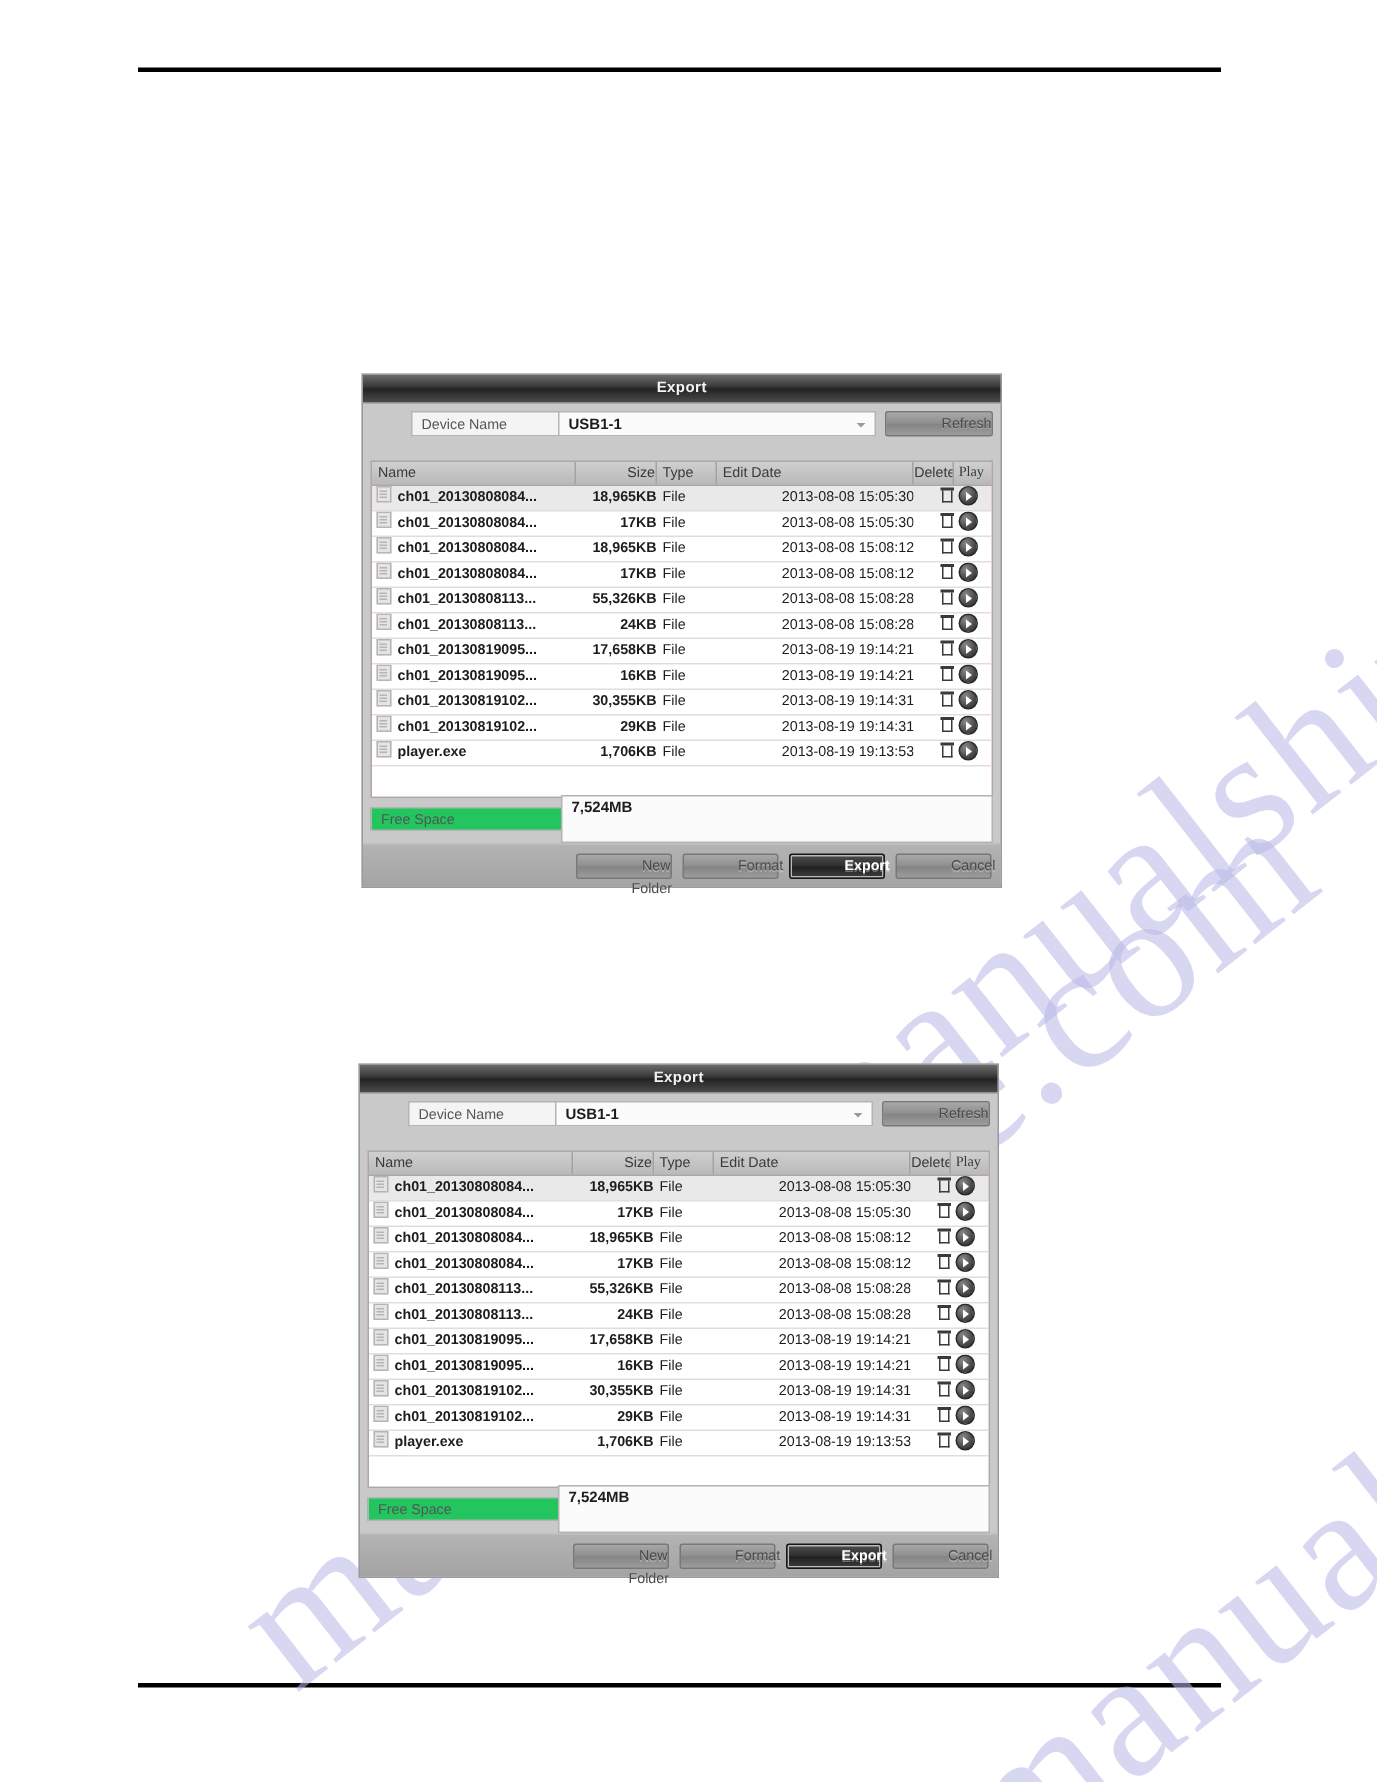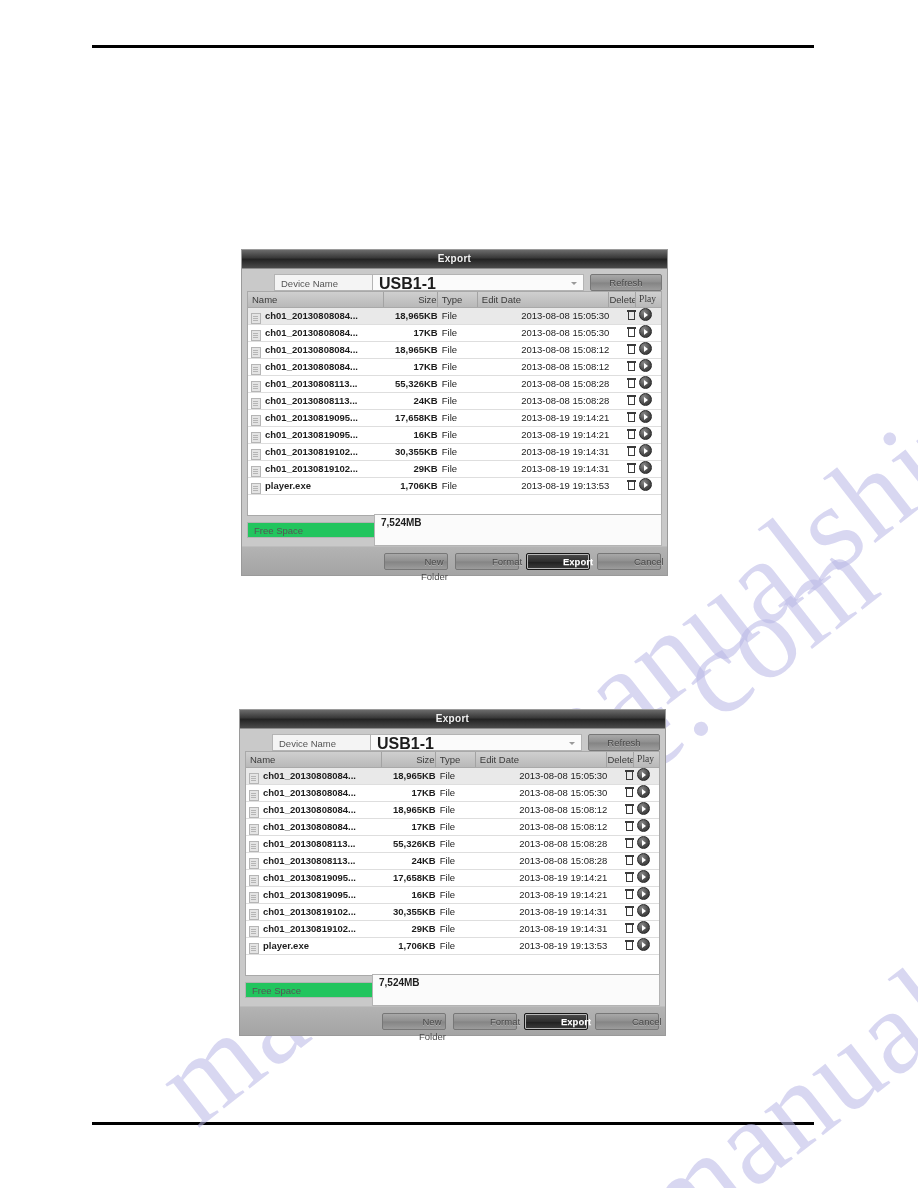--- a/index.html
+++ b/index.html
@@ -77,21 +77,21 @@
     letter-spacing: .3px;
   }
 
   .dlg-body { padding: 4px 5px 0 5px; }
 
   
   .device-row {
     display: flex;
     align-items: center;
     height: 18px;
-    margin-bottom: 0;
+    margin-bottom: 16px;
     padding-left: 27px;
   }
   .field-label {
     width: 98px;
     height: 17px;
     line-height: 17px;
     padding-left: 6px;
     box-sizing: border-box;
     background: #f4f4f4;
     border: 1px solid #b4b4b4;
@@ -100,37 +100,37 @@
     font-size: 9.5px;
   }
   .combo {
     flex: 1;
     height: 17px;
     line-height: 17px;
     padding-left: 6px;
     box-sizing: border-box;
     background: #fbfbfb;
     border: 1px solid #b4b4b4;
-    font-size: 16px;
+    font-size: 10px;
     font-weight: bold;
     color: #1d1d1d;
     position: relative;
   }
   .combo .caret {
     position: absolute;
     right: 6px;
     top: 7px;
     width: 0; height: 0;
     border-left: 3px solid transparent;
     border-right: 3px solid transparent;
     border-top: 3px solid #9a9a9a;
   }
   .btn {
     box-sizing: border-box;
-    text-align: center;
+    text-align: right;
     font-size: 9.5px;
     color: #4a4a4a;
     background: linear-gradient(180deg, #a8a8a8 0%, #8f8f8f 48%, #848484 52%, #9c9c9c 100%);
     border: 1px solid #777;
     border-radius: 2px;
     text-shadow: 0 1px 0 rgba(255,255,255,.3);
   }
   .btn-refresh {
     width: 72px;
     height: 17px;
@@ -175,21 +175,21 @@
   }
   .trow.alt { background: #e9e9e9; }
   .trow > div {
     line-height: 16px;
     box-sizing: border-box;
     overflow: hidden;
     white-space: nowrap;
   }
   .trow .c-name {
     display: flex;
-    align-items: flex-end;
+    align-items: flex-start;
     font-weight: bold;
     padding-left: 3px;
   }
   .trow .c-size { font-weight: bold; }
   .trow .c-date { text-align: right; padding-left: 0; }
 
   .file-icon {
     width: 8px;
     height: 9px;
     margin-right: 4px;

